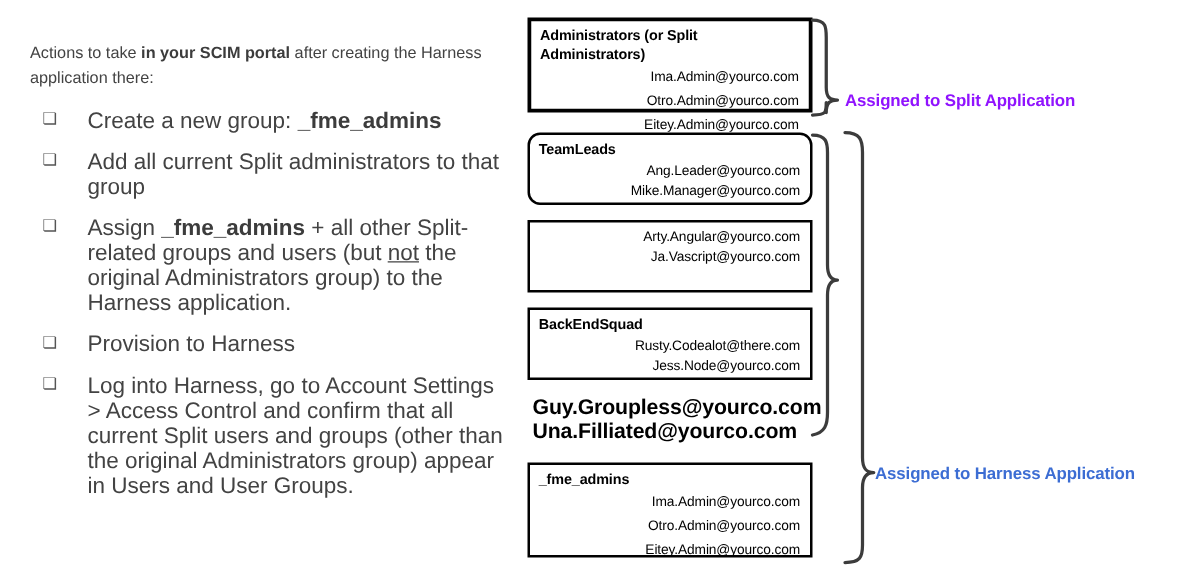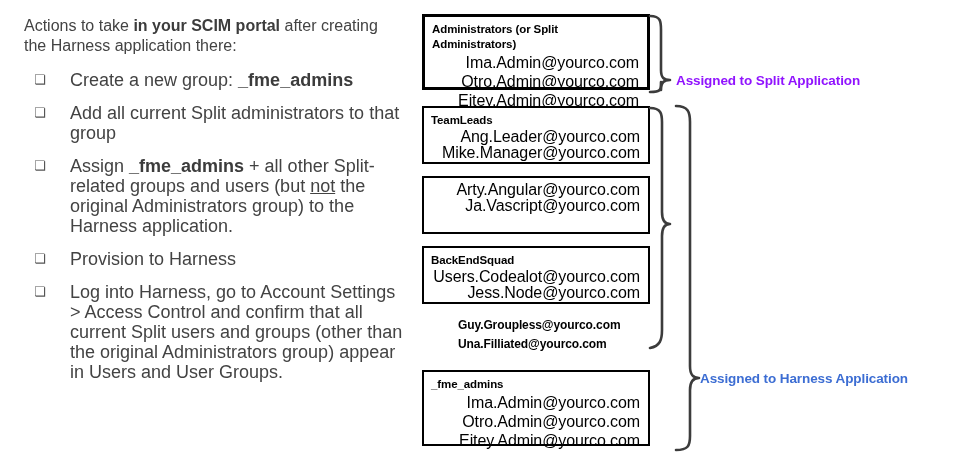--- a/index.html
+++ b/index.html
@@ -18,24 +18,24 @@
   }
 
   
   #left-panel {
     position: absolute;
     left: 24px;
     top: 16px;
     width: 380px;
   }
   #intro-paragraph {
-    font-size: 16px;
+    font-size: 13px;
     line-height: 20px;
     color: #434343;
-    margin: 0 0 14px 0;
+    margin: 16px 0 14px 0;
   }
   #intro-paragraph .strong { font-weight: bold; color: #3c3c3c; }
 
   #checklist {
     list-style: none;
     margin: 0;
     padding: 0;
   }
   .checklist-item {
     display: flex;
@@ -84,44 +84,43 @@
     font-size: 11.5px;
     font-weight: bold;
     color: #000000;
     text-align: left;
     padding: 1px 6px 1px 7px;
     line-height: 15px;
     letter-spacing: -0.1px;
   }
   .member-list { margin: 0; padding: 0; list-style: none; }
   .member {
-    font-size: 16px;
+    font-size: 11px;
     color: #000000;
     text-align: right;
     padding: 0 8px 0 0;
     line-height: 16px;
     letter-spacing: -0.1px;
   }
   .member.spaced { line-height: 19px; }
 
   
   #ungrouped-users {
     position: absolute;
     left: 0;
     top: 316px;
     width: 228px;
   }
   .ungrouped-user {
-    font-size: 12px;
+    font-size: 17px;
     font-weight: bold;
     color: #000000;
     line-height: 19px;
     padding-left: 4px;
     letter-spacing: -0.1px;
-    margin-left: 32px;
   }
 
   
   #braces-layer {
     position: absolute;
     left: 0; top: 0;
     width: 960px; height: 458px;
     pointer-events: none;
   }
 
@@ -173,37 +172,37 @@
 <div id="groups-panel">
   <div id="group-boxes">
       <div class="group-box thick" style="top: 14px; height: 76px;">
         <div class="group-title">Administrators (or Split Administrators)</div>
         <ul class="member-list">
           <li class="member spaced">Ima.Admin@yourco.com</li>
           <li class="member spaced">Otro.Admin@yourco.com</li>
           <li class="member spaced">Eitey.Admin@yourco.com</li>
         </ul>
       </div>
-      <div class="group-box" style="top: 106px; height: 58px;">
+      <div class="group-box" style="top: 106px; height: 58px; border-radius: 10px;">
         <div class="group-title">TeamLeads</div>
         <ul class="member-list">
           <li class="member">Ang.Leader@yourco.com</li>
           <li class="member">Mike.Manager@yourco.com</li>
         </ul>
       </div>
       <div class="group-box" style="top: 176px; height: 58px;">
         <ul class="member-list">
           <li class="member">Arty.Angular@yourco.com</li>
           <li class="member">Ja.Vascript@yourco.com</li>
         </ul>
       </div>
       <div class="group-box" style="top: 246px; height: 58px;">
         <div class="group-title">BackEndSquad</div>
         <ul class="member-list">
-          <li class="member">Users.Codealot@yourco.com</li>
+          <li class="member">Rusty.Codealot@there.com</li>
           <li class="member">Jess.Node@yourco.com</li>
         </ul>
       </div>
       <div class="group-box" style="top: 370px; height: 76px;">
         <div class="group-title">_fme_admins</div>
         <ul class="member-list">
           <li class="member spaced">Ima.Admin@yourco.com</li>
           <li class="member spaced">Otro.Admin@yourco.com</li>
           <li class="member spaced">Eitey.Admin@yourco.com</li>
         </ul>

